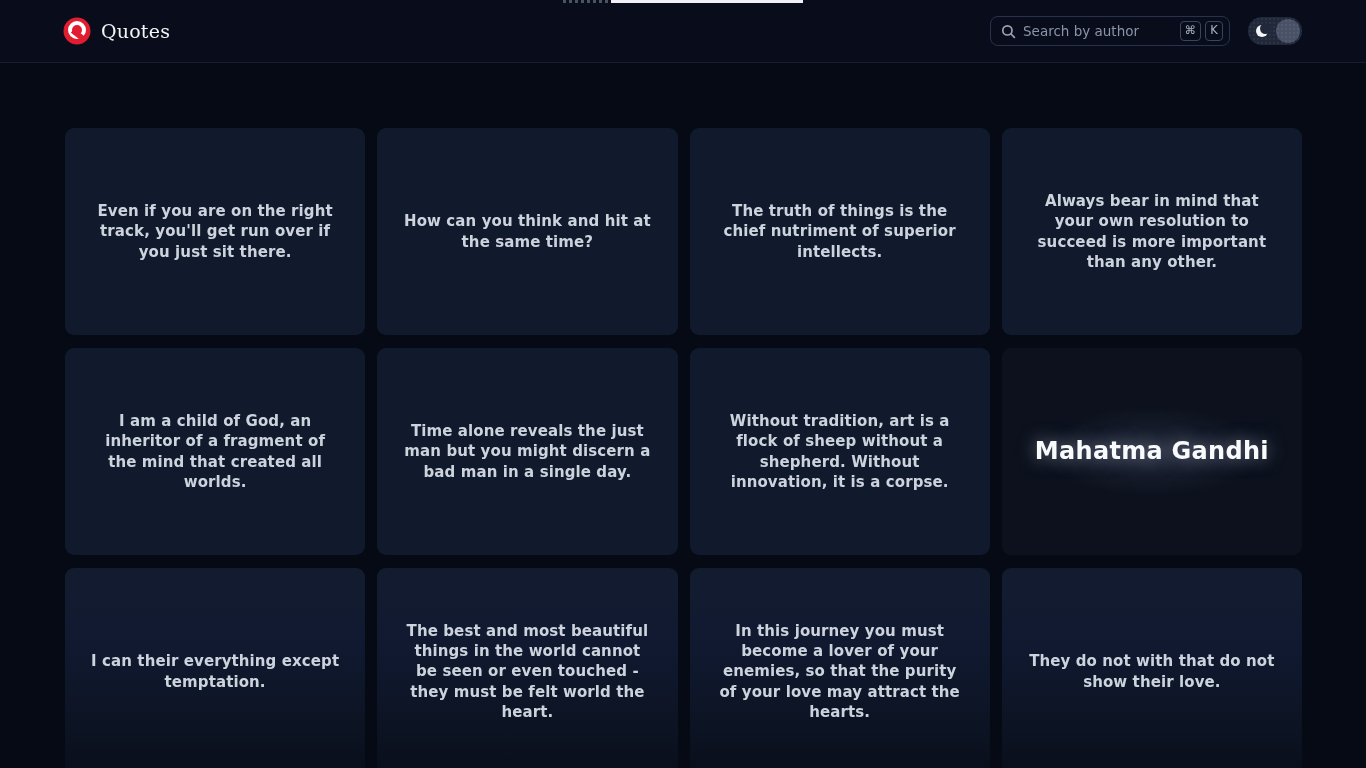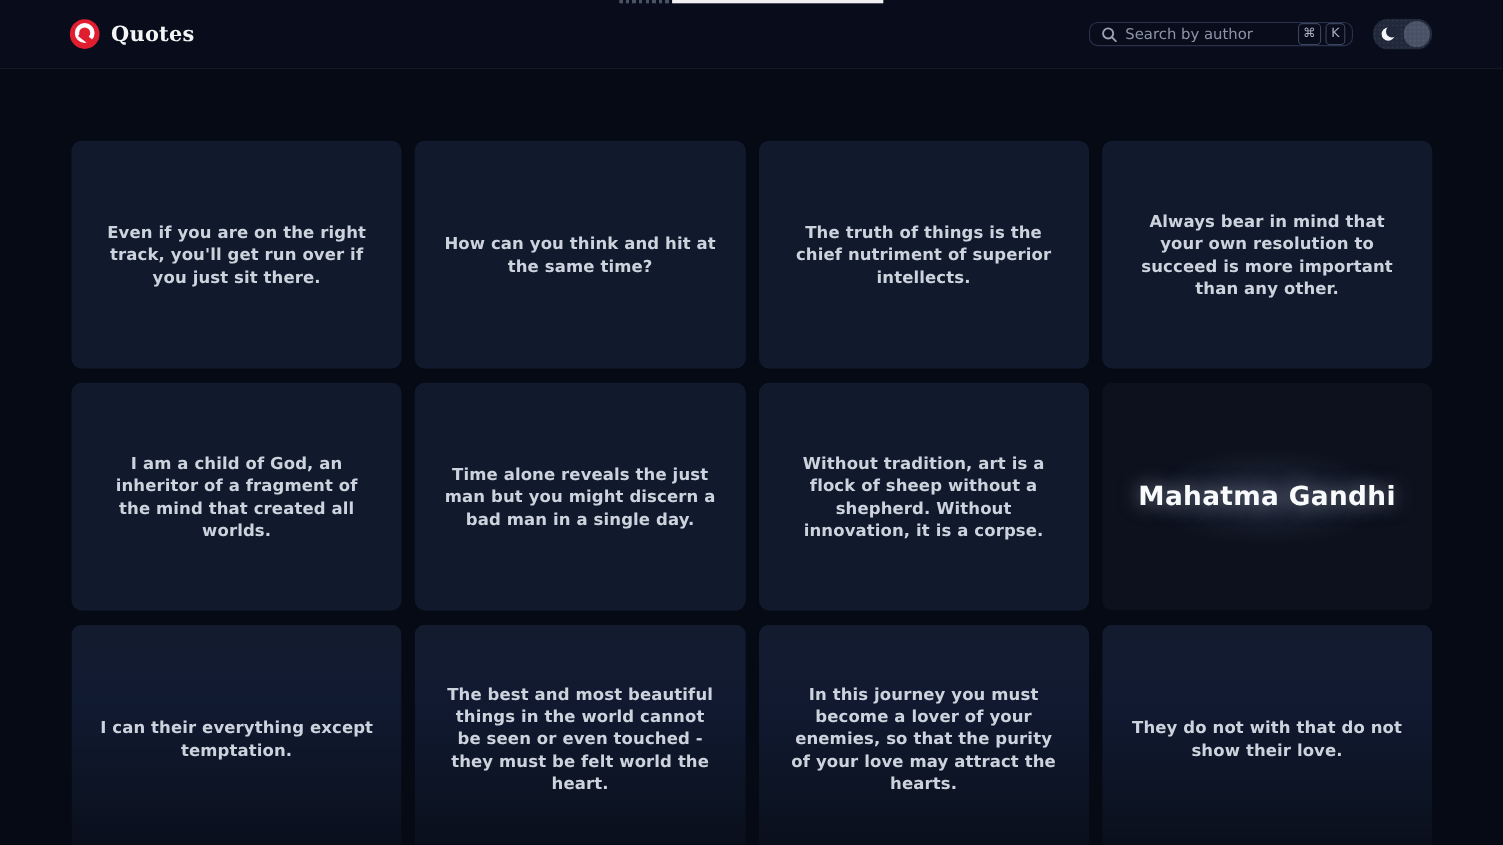--- a/index.html
+++ b/index.html
@@ -34,26 +34,26 @@
   header {
     height: 63px;
     background: var(--header-bg);
     border-bottom: 1px solid rgba(255,255,255,0.07);
     display: flex; align-items: center; justify-content: space-between;
     padding: 0 64px 0 62px;
   }
   .brand { display: flex; align-items: center; gap: 9px; cursor: pointer; }
   .brand-title {
     font-family: "DejaVu Serif", "Liberation Serif", serif;
-    font-weight: bold; font-size: 19px; color: #f3f4f6; letter-spacing: 0.2px; text-align: right;
+    font-weight: normal; font-size: 19px; color: #f3f4f6; letter-spacing: 0.2px; text-align: right;
   }
   .header-right { display: flex; align-items: center; gap: 18px; }
 
   .searchbox {
-    width: 240px; height: 22px;
+    width: 240px; height: 30px;
     border: 1px solid var(--border); border-radius: 8px;
     display: flex; align-items: center; gap: 7px;
     padding: 0 6px 0 10px; background: transparent; cursor: text;
   }
   .searchbox input {
     flex: 1; min-width: 0; background: transparent; border: none; outline: none;
     color: #cfd5e0; font-size: 13.5px; font-family: inherit;
   }
   .searchbox input::placeholder { color: var(--muted); }
   .kbd {

